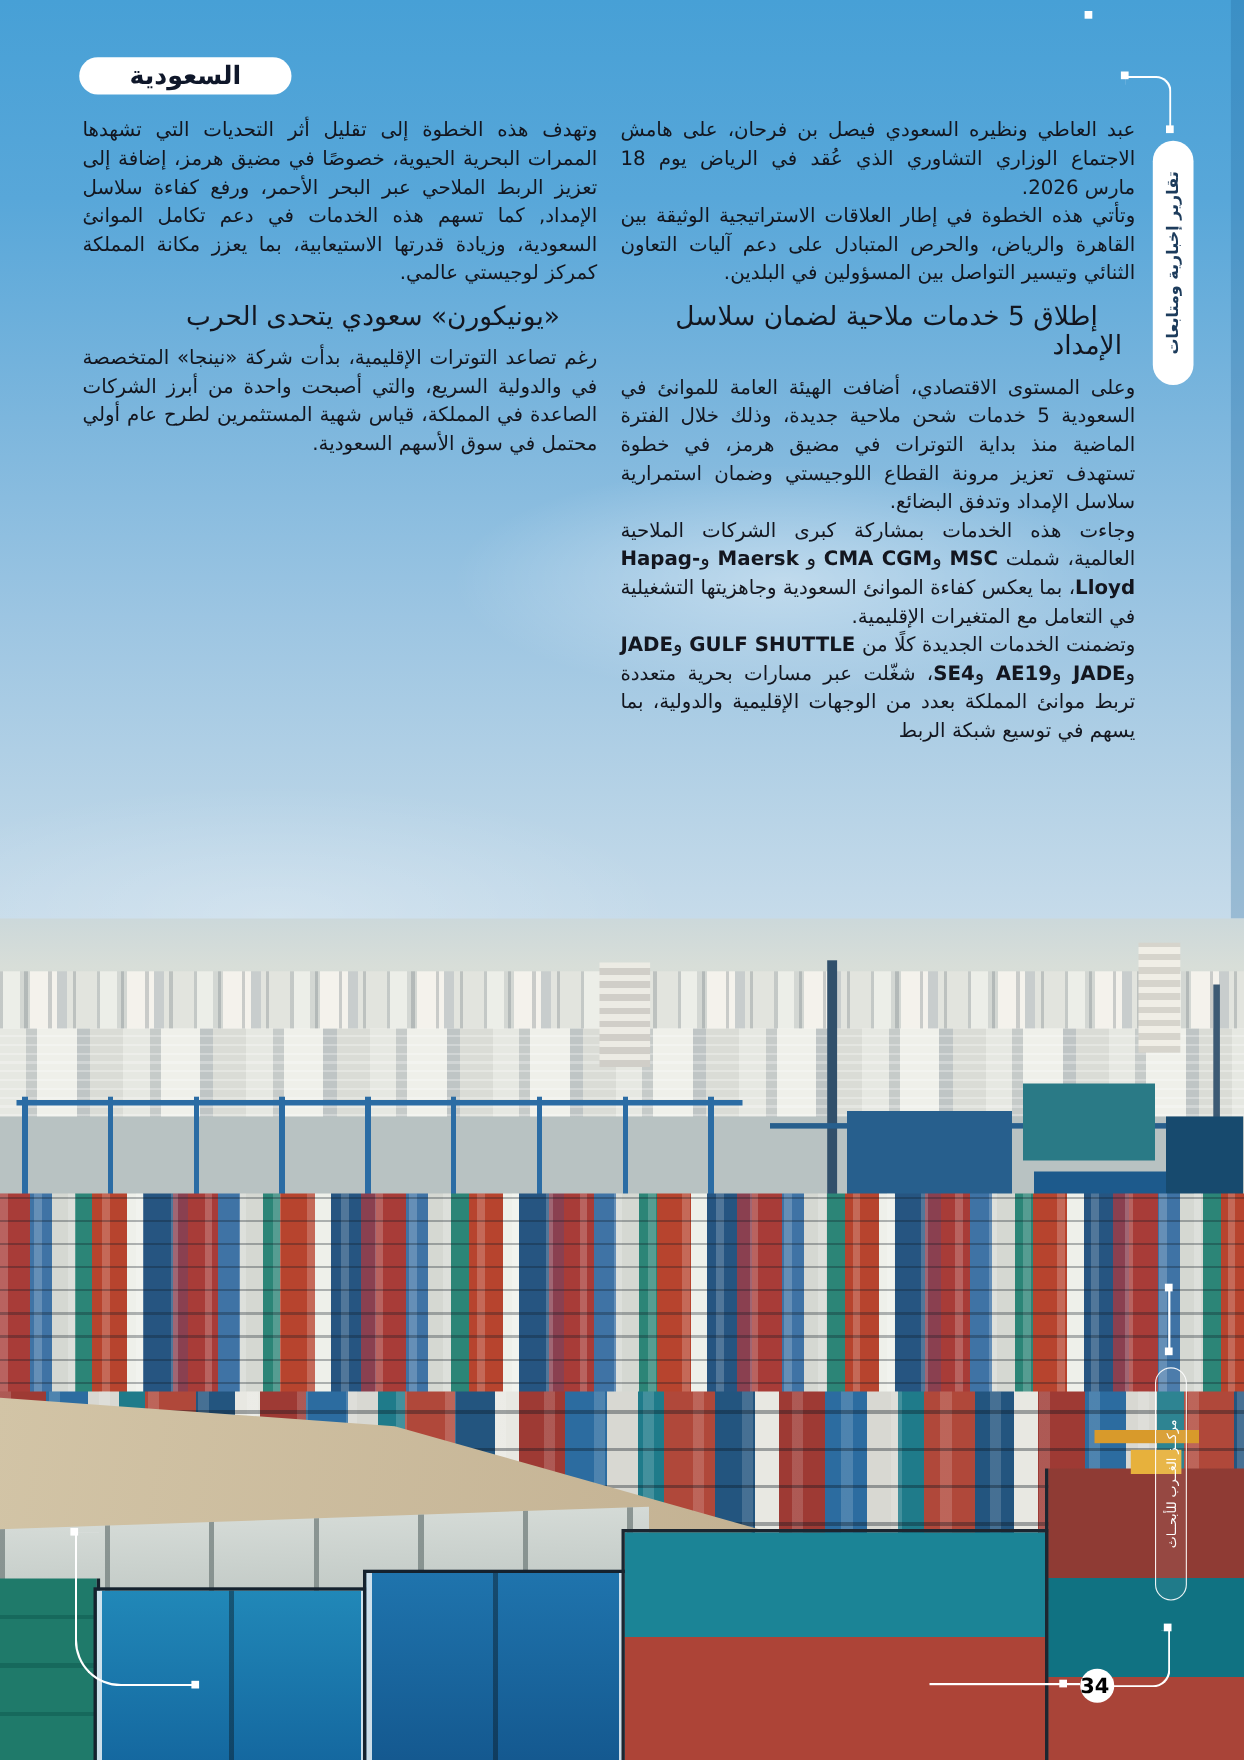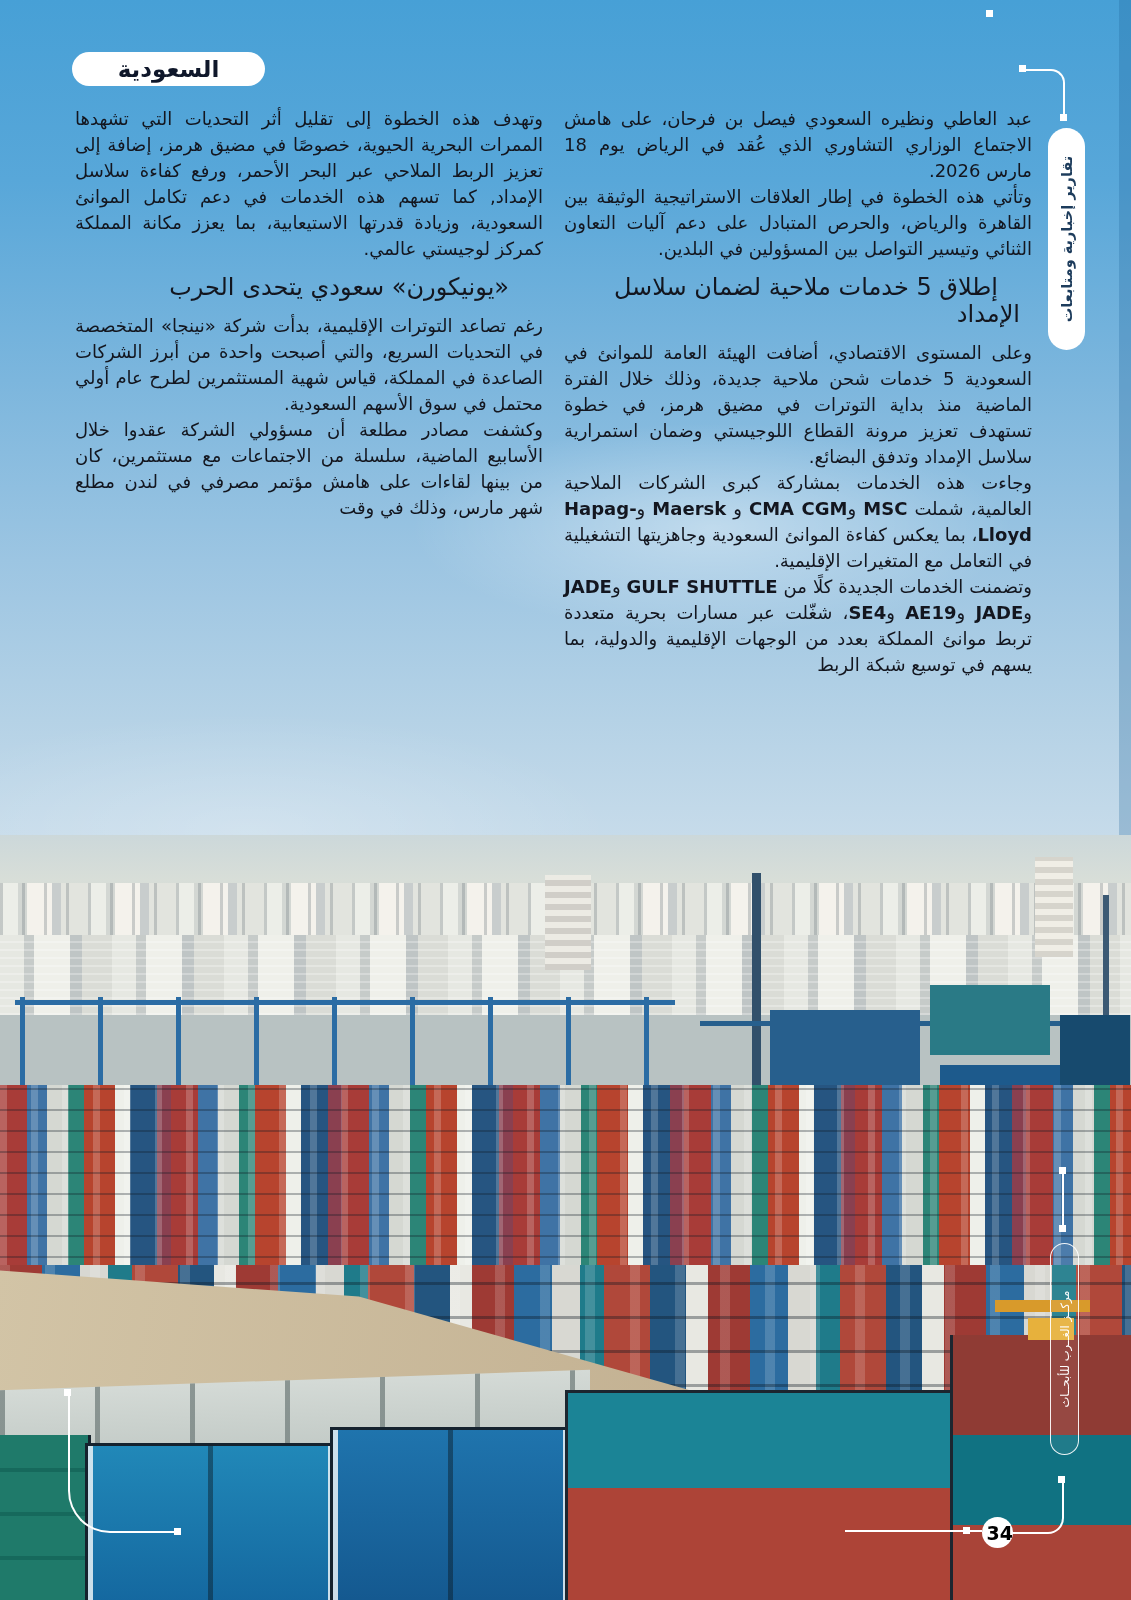--- a/index.html
+++ b/index.html
@@ -32,21 +32,21 @@
   .tab-bottom .vtext{font-size:11.5px;color:#fff;letter-spacing:.5px;}
 
   
   .sq{position:absolute;width:7px;height:7px;background:#fff;}
   .br-tr{position:absolute;left:1023px;top:69px;width:40px;height:48px;border-top:2px solid #fff;border-right:2px solid #fff;border-top-right-radius:14px;}
   .br-bl{position:absolute;left:68px;top:1393px;width:110px;height:138px;border-left:2px solid #fff;border-bottom:2px solid #fff;border-bottom-left-radius:42px;}
   .br-cr{position:absolute;left:1012px;top:1482px;width:50px;height:50px;border-right:2px solid #fff;border-bottom:2px solid #fff;border-bottom-right-radius:16px;}
   .line-h{position:absolute;left:845px;top:1530px;width:137px;height:2px;background:#fff;}
   .line-v{position:absolute;left:1062px;top:1171px;width:2px;height:58px;background:#fff;}
   .pagenum{position:absolute;left:982px;top:1517px;width:31px;height:31px;border-radius:50%;background:#fff;
-    display:flex;align-items:center;justify-content:flex-start;font-weight:700;font-size:19px;color:#000;}
+    display:flex;align-items:center;justify-content:flex-end;font-weight:700;font-size:19px;color:#000;}
 
   
   .photo{position:absolute;left:0;top:835px;width:1131px;height:765px;overflow:hidden;
     background:linear-gradient(180deg,#ccd8da 0,#d8ded8 45px,#cdd4d2 80px,#c2cac8 110px,#b8c2c2 160px);}
   .photo *{position:absolute;}
   .skyfar{left:0;top:48px;width:100%;height:80px;
     background:
       repeating-linear-gradient(90deg, rgba(120,130,135,.35) 0 3px, rgba(0,0,0,0) 3px 22px),
       repeating-linear-gradient(90deg,#eceee8 0 18px,#d3d7d3 18px 27px,#f4f2ec 27px 52px,#c8cdcd 52px 61px,#e2e4de 61px 88px);}
   .skynear{left:0;top:100px;width:100%;height:80px;
@@ -118,22 +118,21 @@
         <p><span>عبد العاطي ونظيره السعودي فيصل بن فرحان، على هامش الاجتماع الوزاري التشاوري الذي عُقد في الرياض يوم 18 مارس 2026.</span></p>
         <p><span>وتأتي هذه الخطوة في إطار العلاقات الاستراتيجية الوثيقة بين القاهرة والرياض، والحرص المتبادل على دعم آليات التعاون الثنائي وتيسير التواصل بين المسؤولين في البلدين.</span></p>
         <h3><span>إطلاق 5 خدمات ملاحية لضمان سلاسل الإمداد</span></h3>
         <p><span>وعلى المستوى الاقتصادي، أضافت الهيئة العامة للموانئ في السعودية 5 خدمات شحن ملاحية جديدة، وذلك خلال الفترة الماضية منذ بداية التوترات في مضيق هرمز، في خطوة تستهدف تعزيز مرونة القطاع اللوجيستي وضمان استمرارية سلاسل الإمداد وتدفق البضائع.</span></p>
         <p><span>وجاءت هذه الخدمات بمشاركة كبرى الشركات الملاحية العالمية، شملت </span><span class="b">MSC</span><span> و</span><span class="b">CMA CGM</span><span> و </span><span class="b">Maersk</span><span> و</span><span class="b">Hapag-Lloyd</span><span>، بما يعكس كفاءة الموانئ السعودية وجاهزيتها التشغيلية في التعامل مع المتغيرات الإقليمية.</span></p>
         <p><span>وتضمنت الخدمات الجديدة كلًا من </span><span class="b">GULF SHUTTLE</span><span> و</span><span class="b">JADE</span><span> و</span><span class="b">JADE</span><span> و</span><span class="b">AE19</span><span> و</span><span class="b">SE4</span><span>، شغّلت عبر مسارات بحرية متعددة تربط موانئ المملكة بعدد من الوجهات الإقليمية والدولية، بما يسهم في توسيع شبكة الربط</span></p>
       </div>
     <div class="col">
         <p><span>وتهدف هذه الخطوة إلى تقليل أثر التحديات التي تشهدها الممرات البحرية الحيوية، خصوصًا في مضيق هرمز، إضافة إلى تعزيز الربط الملاحي عبر البحر الأحمر، ورفع كفاءة سلاسل الإمداد, كما تسهم هذه الخدمات في دعم تكامل الموانئ السعودية، وزيادة قدرتها الاستيعابية، بما يعزز مكانة المملكة كمركز لوجيستي عالمي.</span></p>
         <h3><span>«يونيكورن» سعودي يتحدى الحرب</span></h3>
-        <p><span>رغم تصاعد التوترات الإقليمية، بدأت شركة «نينجا» المتخصصة في التحديات السريع، والتي أصبحت واحدة من أبرز الشركات الصاعدة في المملكة، قياس شهية المستثمرين لطرح عام أولي محتمل في سوق الأسهم السعودية.</span></p>
-        <p><span>وكشفت مصادر مطلعة أن مسؤولي الشركة عقدوا خلال الأسابيع الماضية، سلسلة من الاجتماعات مع مستثمرين، كان من بينها لقاءات على هامش مؤتمر مصرفي في لندن مطلع شهر مارس، وذلك في وقت</span></p>
+        <p><span>رغم تصاعد التوترات الإقليمية، بدأت شركة «نينجا» المتخصصة في والدولية السريع، والتي أصبحت واحدة من أبرز الشركات الصاعدة في المملكة، قياس شهية المستثمرين لطرح عام أولي محتمل في سوق الأسهم السعودية.</span></p>
       </div>
   </div>
 
   <div class="photo">
     <div class="skyfar"></div>
     <div class="skynear"></div>
     <div class="tower-a"></div>
     <div class="tower-b"></div>
     <div class="mast"></div>
     <div class="mast2"></div>

